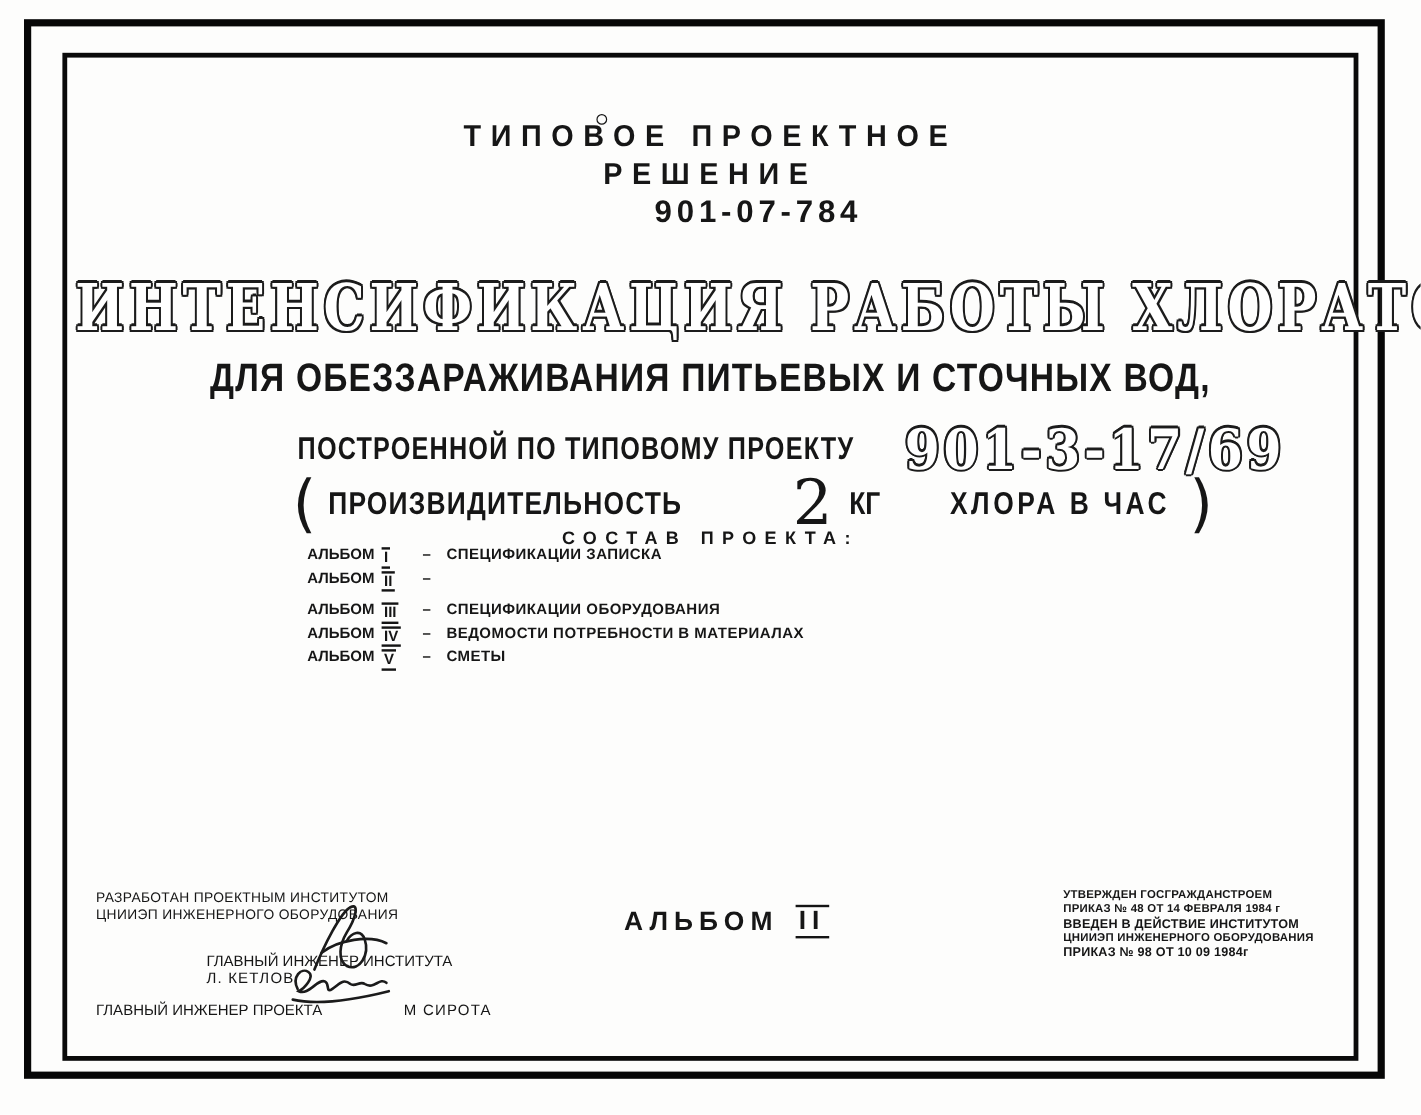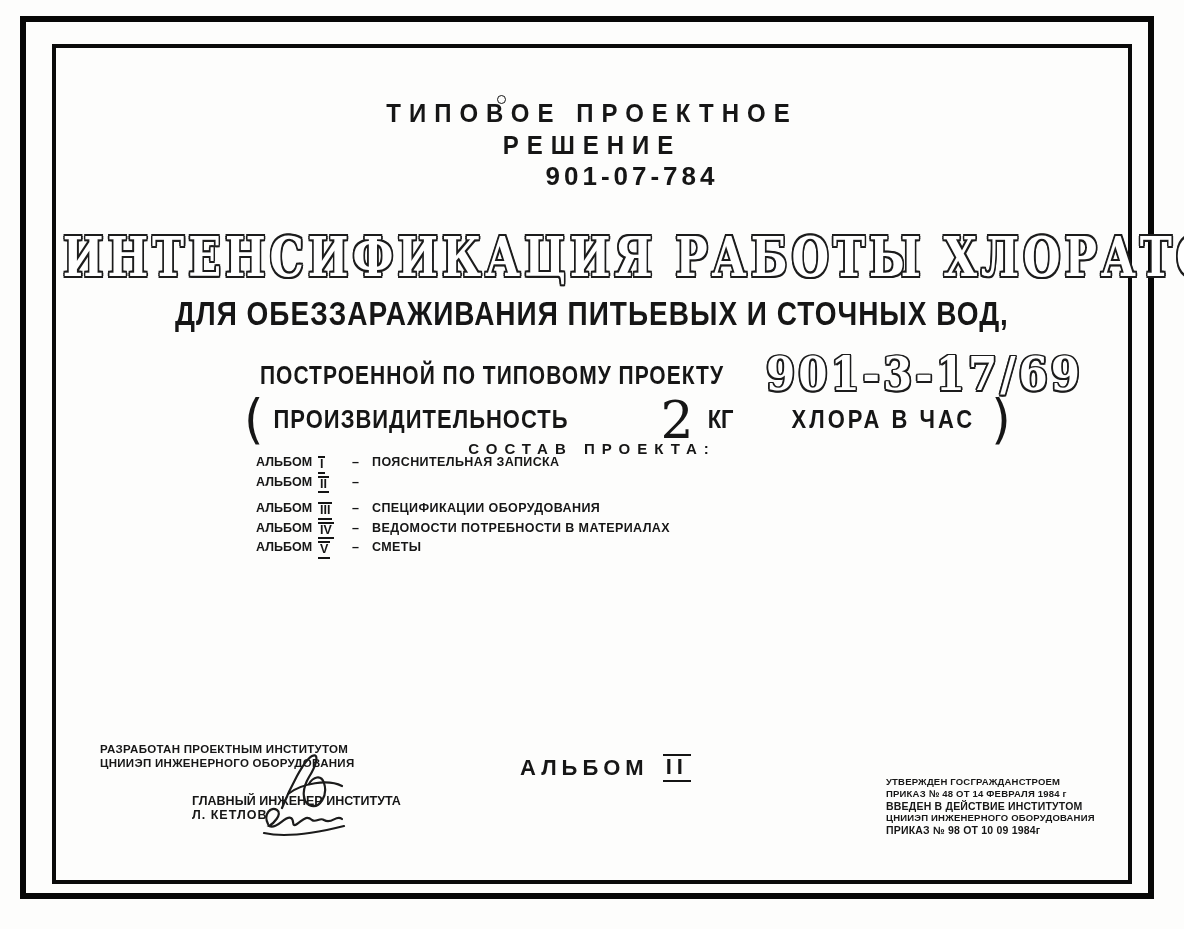--- a/index.html
+++ b/index.html
@@ -29,21 +29,21 @@
   }
   .main-title{
     font-family:"DejaVu Serif",serif;font-weight:bold;font-size:44px;
     letter-spacing:4px;transform:scale(0.98,1.22);transform-origin:center top;
   }
   .subtitle{
     font-weight:bold;font-size:28px;letter-spacing:1px;
     transform:scaleY(1.18);transform-origin:center top;white-space:nowrap;
   }
   .built-row{
-    position:absolute;left:260px;top:350px;display:flex;align-items:center;gap:42px;white-space:nowrap;text-align:center;
+    position:absolute;left:248px;top:350px;display:flex;align-items:center;gap:42px;white-space:nowrap;text-align:center;
   }
   .built-label{font-weight:bold;font-size:21px;letter-spacing:1px;transform:scaleY(1.25);}
   .base-num{
     font-family:"DejaVu Serif",serif;font-weight:bold;font-size:42px;letter-spacing:3px;
     transform:scaleY(1.1);
   }
   .cap-row{
     position:absolute;left:244px;top:390px;display:flex;align-items:center;white-space:nowrap;
   }
   .paren{font-size:50px;font-weight:normal;font-family:"DejaVu Sans",sans-serif;transform:scaleY(1.05);}
@@ -54,35 +54,35 @@
   .cap-close{margin-left:16px;}
   .comp-heading{font-weight:bold;font-size:15px;letter-spacing:7px;}
   .albums{position:absolute;left:256px;top:456px;width:700px;font-weight:bold;font-size:12.5px;}
   .album-row{display:grid;grid-template-columns:62px 34px 20px 1fr;align-items:start;margin-bottom:2px;line-height:13.5px;}
   .album-row .desc{white-space:pre-line;letter-spacing:0.4px;}
   .rn{
     display:inline-block;border-top:2px solid #141414;border-bottom:2px solid #141414;
     line-height:1;padding:0 2px 1px 2px;font-weight:bold;
   }
   .gap-before{margin-top:9px;}
-  .dev-block{position:absolute;left:100px;top:742px;width:340px;font-weight:bold;}
+  .dev-block{position:absolute;left:80px;top:742px;width:340px;font-weight:normal;}
   .dev-line{font-size:11.5px;letter-spacing:0.3px;line-height:14px;}
   .dev-row{display:flex;align-items:baseline;font-size:12.5px;}
   .dev-row1{margin-top:24px;flex-direction:column;}
   .dev-row2{margin-top:13px;}
   .dev-name1{margin-left:92px;letter-spacing:1px;}
   .dev-name2{margin-left:68px;letter-spacing:1px;}
   .sig{position:absolute;}
   .sig path{fill:none;stroke:#1b1b1b;stroke-width:2.2;stroke-linecap:round;}
   .album-stamp{
     position:absolute;left:520px;top:754px;font-size:22px;font-weight:bold;
     letter-spacing:5px;display:flex;align-items:center;gap:14px;
   }
   .album-stamp .rn{border-top-width:2.5px;border-bottom-width:2.5px;font-size:22px;padding:0 3px 2px 3px;}
-  .appr-block{position:absolute;left:886px;top:776px;width:205px;font-weight:bold;}
+  .appr-block{position:absolute;left:886px;top:740px;width:205px;font-weight:bold;}
   .appr-line{font-size:9.5px;line-height:12px;letter-spacing:0.2px;white-space:nowrap;}
   .appr-big{font-size:10.5px;}
 </style>
 </head>
 <body>
 
 <div class="page">
 
   <div class="frame-outer"></div>
   <div class="frame-inner"></div>
@@ -109,21 +109,21 @@
     <span class="paren cap-close">)</span>
   </div>
 
   <div class="center-line comp-heading" style="top:440px;">СОСТАВ   ПРОЕКТА:</div>
 
   <div class="albums">
     <div class="album-row">
       <span>АЛЬБОМ</span>
       <span><span class="rn">I</span></span>
       <span>–</span>
-      <span class="desc">ПОЯСНИТЕЛЬНАЯ  ЗАПИСКА</span>
+      <span class="desc">СПЕЦИФИКАЦИИ  ЗАПИСКА</span>
     </div>
     <div class="album-row">
       <span>АЛЬБОМ</span>
       <span><span class="rn">II</span></span>
       <span>–</span>
     </div>
     <div class="album-row gap-before">
       <span>АЛЬБОМ</span>
       <span><span class="rn">III</span></span>
       <span>–</span>
@@ -143,20 +143,24 @@
     </div>
   </div>
 
   <div class="dev-block">
     <div class="dev-line">РАЗРАБОТАН ПРОЕКТНЫМ  ИНСТИТУТОМ</div>
     <div class="dev-line">ЦНИИЭП  ИНЖЕНЕРНОГО  ОБОРУДОВАНИЯ</div>
     <div class="dev-row dev-row1">
       <span>ГЛАВНЫЙ  ИНЖЕНЕР  ИНСТИТУТА</span>
       <span class="dev-name1">Л. КЕТЛОВ</span>
     </div>
+    <div class="dev-row dev-row2">
+      <span>ГЛАВНЫЙ  ИНЖЕНЕР   ПРОЕКТА</span>
+      <span class="dev-name2">М СИРОТА</span>
+    </div>
     <svg class="sig" style="left:176px;top:8px;" width="72" height="64" viewBox="0 0 72 64">
       <path d="M6 58 C14 38 28 10 36 6 C44 2 40 16 33 27 C27 37 25 50 33 55 C44 60 52 45 48 33 C45 24 37 27 33 34"></path>
       <path d="M12 44 C26 33 52 29 66 36"></path>
     </svg>
     <svg class="sig" style="left:160px;top:60px;" width="88" height="36" viewBox="0 0 88 36">
       <path d="M8 22 C3 12 11 4 17 8 C23 12 13 22 9 24 C17 28 25 13 31 16 C35 18 31 26 37 22 C43 18 46 13 52 18 C56 21 60 15 64 18 C72 23 76 12 82 17"></path>
       <path d="M4 31 C26 36 56 31 84 24"></path>
     </svg>
   </div>
 

